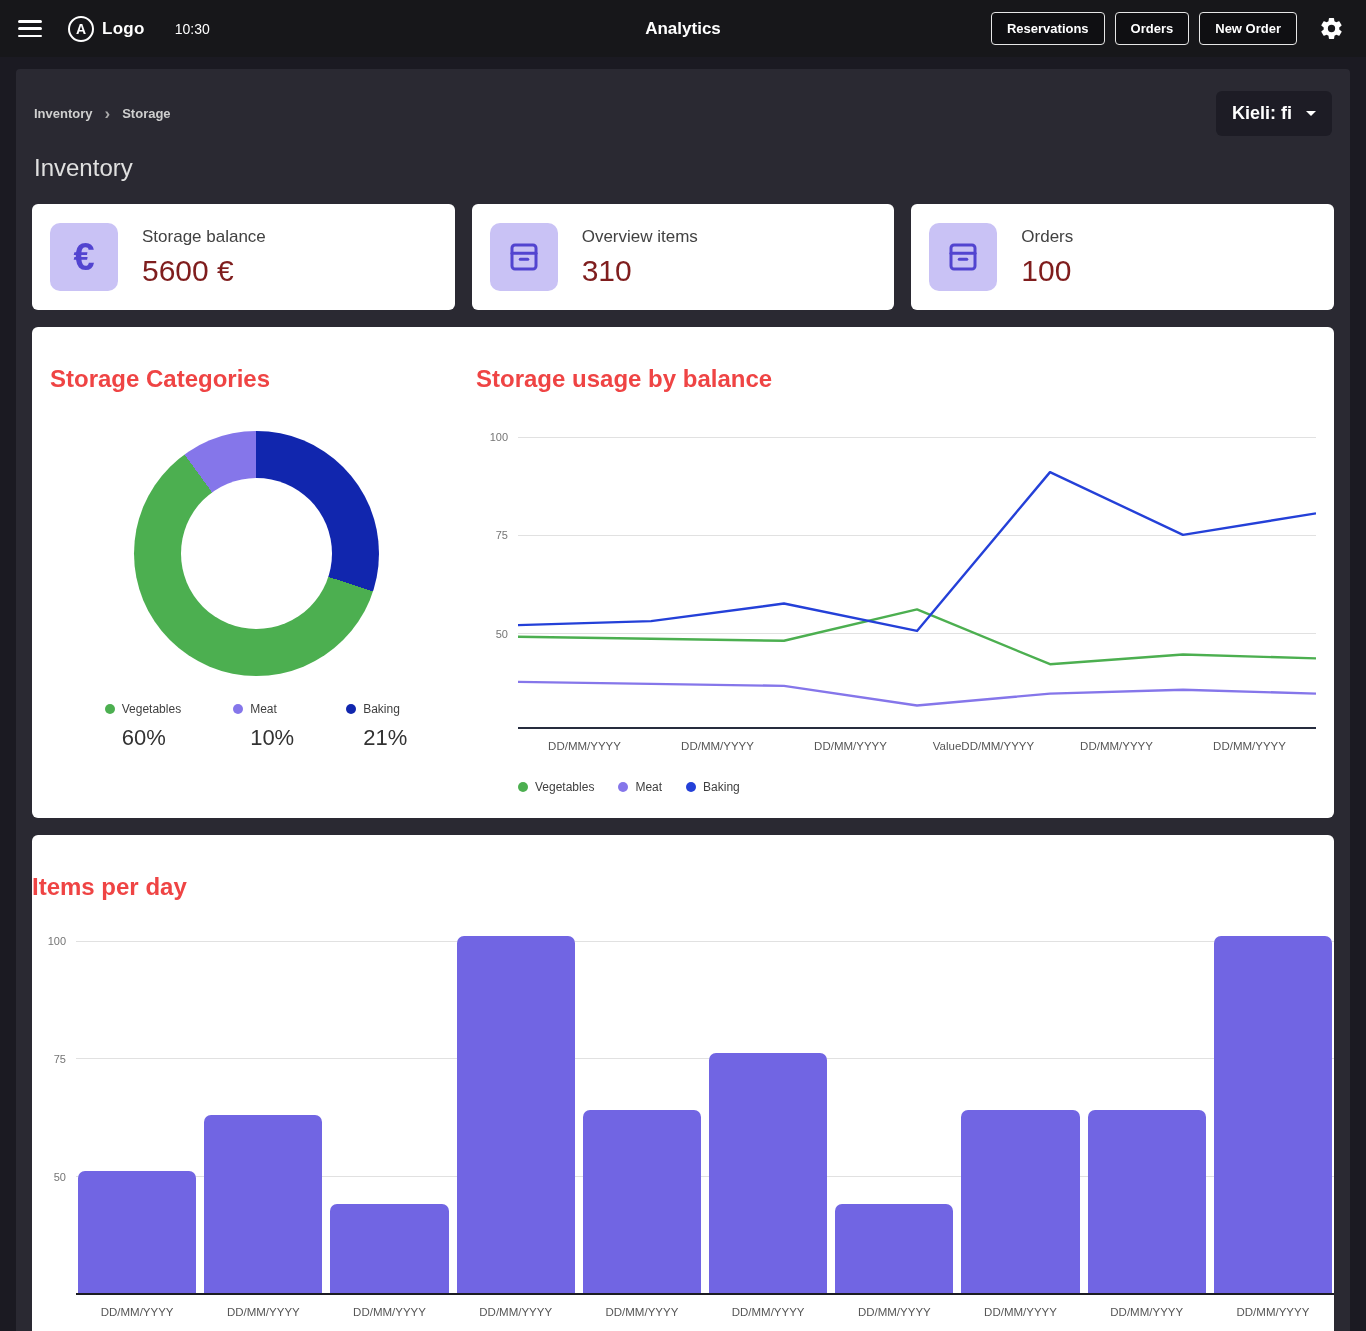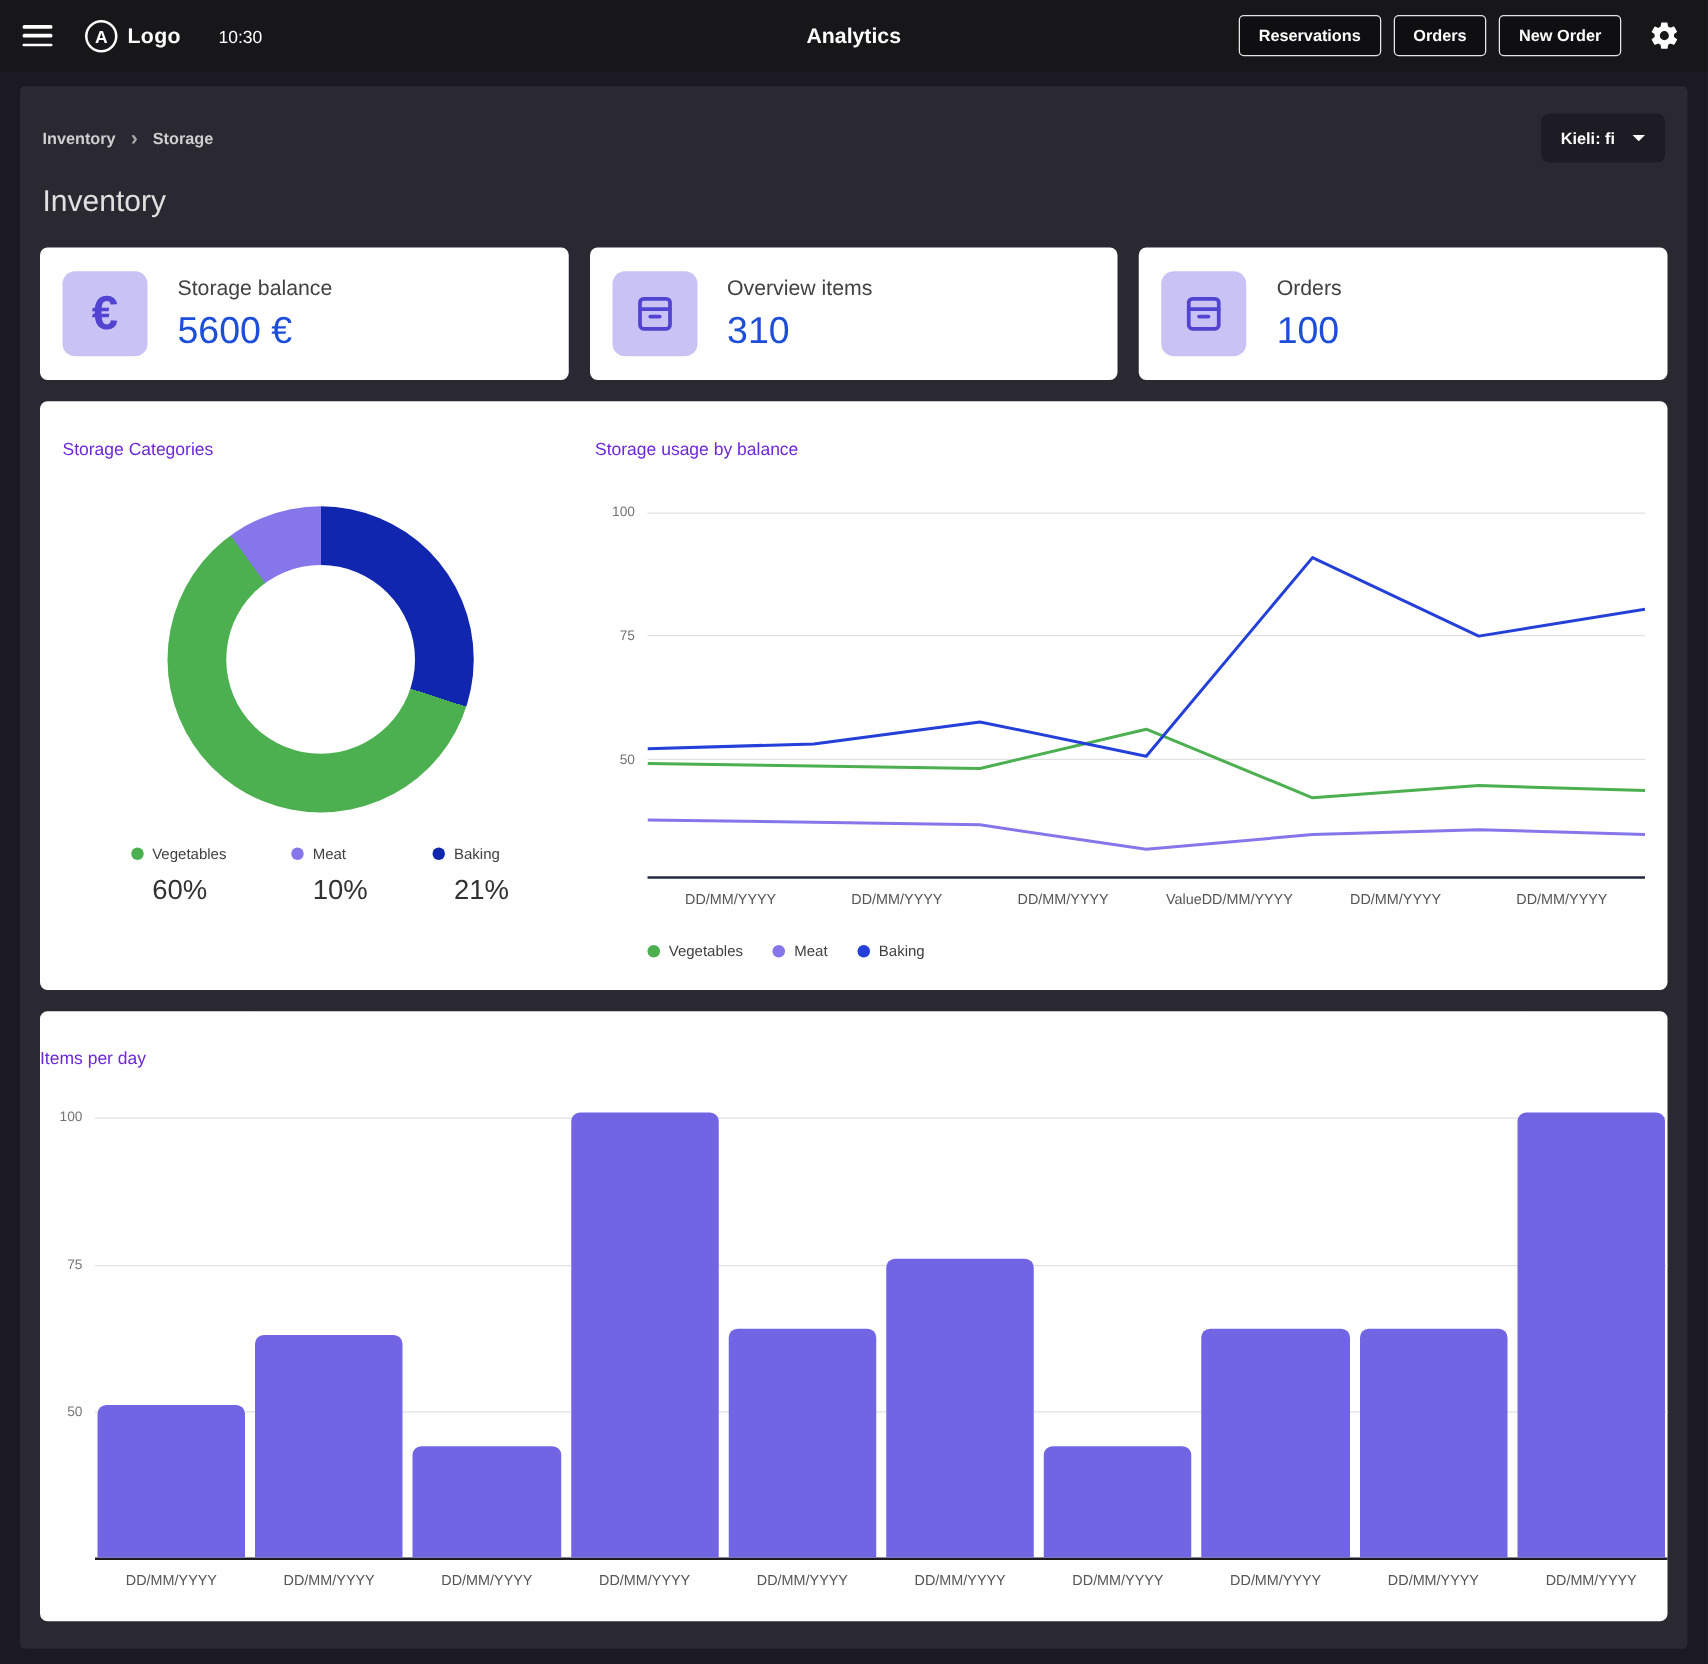--- a/index.html
+++ b/index.html
@@ -39,42 +39,42 @@
   .content {
     margin:12px 16px 31px; background:#2a2932; border-radius:4px;
     padding:16px 16px 22px;
   }
 
   .crumb-row { display:flex; justify-content:space-between; align-items:center; padding:6px 2px 2px; }
   .breadcrumb { display:flex; align-items:center; gap:12px; color:#cfcfcf; font-size:13px; font-weight:bold; }
   .crumb-sep { color:#aaa; font-size:17px; font-weight:bold; line-height:1; }
   .lang-btn {
     background:#1d1c25; border:none; color:#fff; font-family:inherit;
-    font-size:13px; font-weight:bold; padding:12px 16px; border-radius:6px;
+    font-size:18px; font-weight:bold; padding:12px 16px; border-radius:6px;
     display:flex; align-items:center; gap:14px; cursor:pointer;
   }
   .caret-down { width:0; height:0; border-left:5px solid transparent; border-right:5px solid transparent; border-top:5px solid #fff; }
 
   .page-title { font-size:24px; font-weight:400; color:#e0e0e0; margin:16px 0 22px; padding-left:2px; }
 
   
   .stats-row { display:grid; grid-template-columns:repeat(3,1fr); gap:17px; }
   .stat-card { background:#fff; border-radius:6px; padding:18px; display:flex; align-items:center; gap:24px; min-height:106px; }
   .stat-icon {
     width:68px; height:68px; border-radius:10px; background:#c9c2f5;
     display:flex; align-items:center; justify-content:center; flex:none;
   }
   .euro-glyph { font-size:38px; font-weight:bold; color:#5244d0; }
   .stat-label { font-size:17px; color:#424242; margin-bottom:7px; }
-  .stat-value { font-size:30px; color:#1d4ed8; }
+  .stat-value { font-size:30px; color:#7f1d1d; }
 
   
   .chart-card { background:#fff; border-radius:6px; margin-top:17px; padding:18px; }
   .charts-grid { display:grid; grid-template-columns:412px 1fr; gap:14px; }
-  .card-title { font-size:14px; color:#6d28d9; font-weight:400; }
+  .card-title { font-size:24px; color:#ef4444; font-weight:700; }
 
   
   .donut-wrap { width:245px; height:245px; border-radius:50%; position:relative; margin:38px auto 26px; }
   .donut-wrap::after { content:""; position:absolute; inset:47px; background:#fff; border-radius:50%; }
   .donut-legend { display:flex; justify-content:center; gap:52px; margin-top:10px; }
   .dlegend-item { display:flex; flex-direction:column; }
   .dlegend-top { display:flex; align-items:center; gap:7px; font-size:12px; color:#3f3f3f; }
   .legend-dot { width:10px; height:10px; border-radius:50%; flex:none; }
   .dlegend-pct { margin:9px 0 0 17px; font-size:22px; color:#323232; }
 

